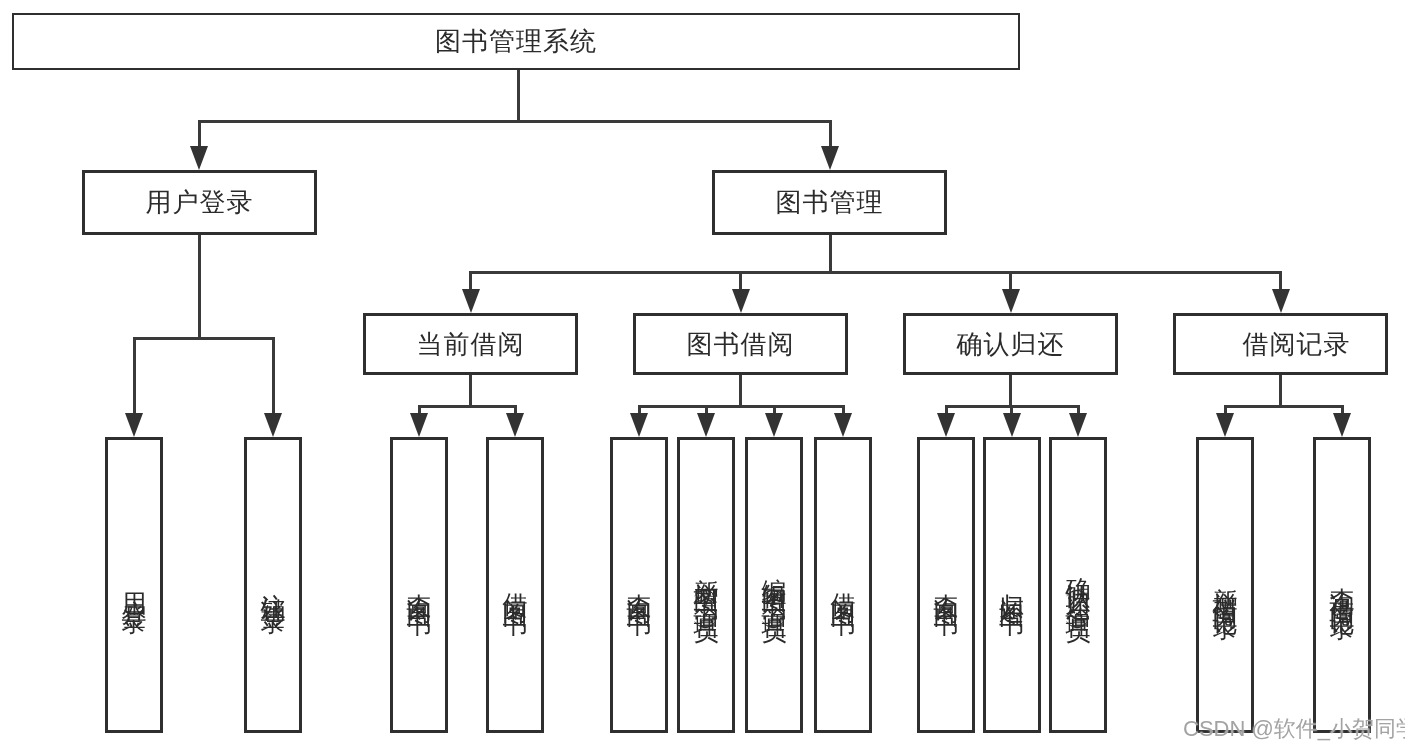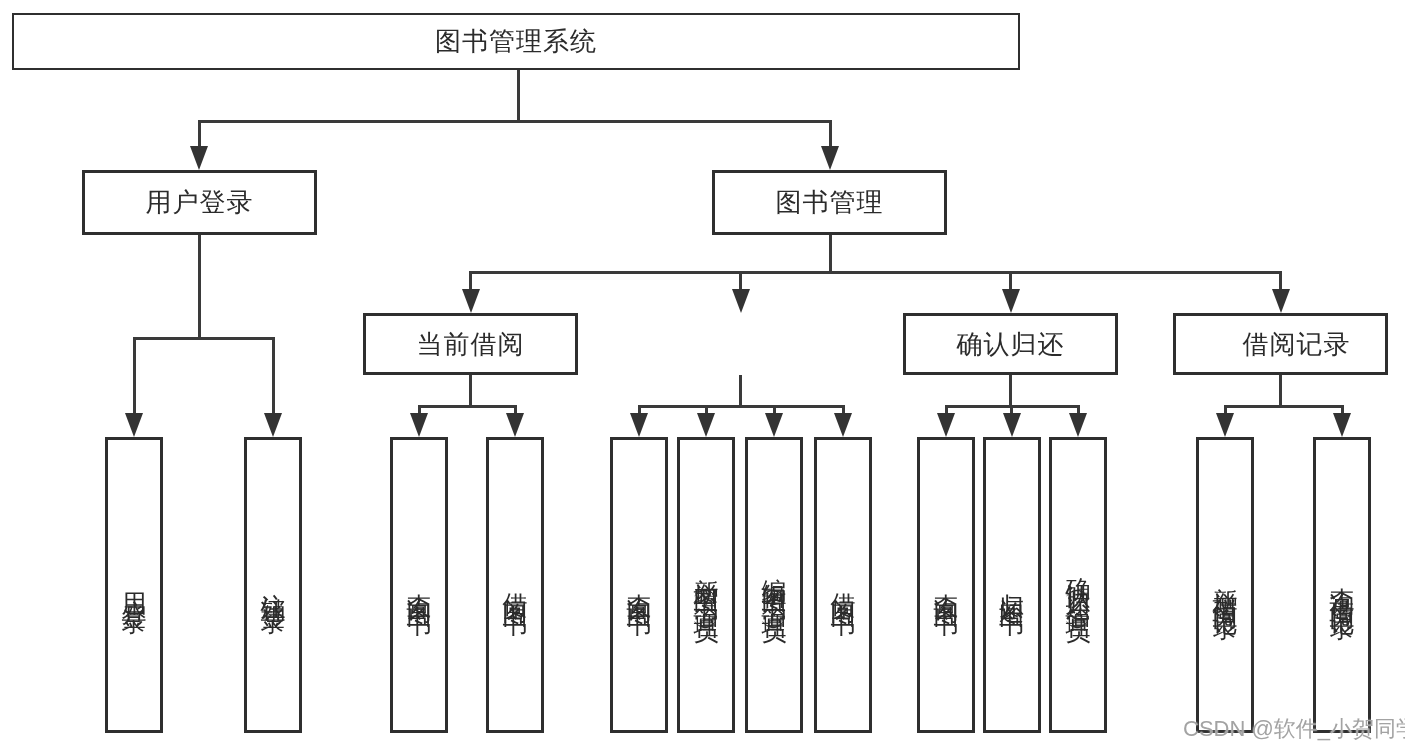--- a/index.html
+++ b/index.html
@@ -95,20 +95,23 @@
   <div class="vl" style="left:1009px;top:271px;height:21px;"></div>
   <div class="vl" style="left:1279px;top:271px;height:21px;"></div>
   <div class="ar" style="left:461.5px;top:289px;"></div>
   <div class="ar" style="left:731.5px;top:289px;"></div>
   <div class="ar" style="left:1001.5px;top:289px;"></div>
   <div class="ar" style="left:1271.5px;top:289px;"></div>
 
   <div class="node" style="left:363px;top:313px;width:215px;height:62px;">
     <span>当前借阅</span>
   </div>
+  <div class="node" style="left:633px;top:313px;width:215px;height:62px;">
+    <span>图书借阅</span>
+  </div>
   <div class="node" style="left:903px;top:313px;width:215px;height:62px;">
     <span>确认归还</span>
   </div>
   <div class="node" style="left:1173px;top:313px;width:215px;height:62px;padding-left:32px;">
     <span>借阅记录</span>
   </div>
 
   <div class="vl" style="left:469px;top:375px;height:30px;"></div>
   <div class="hl" style="left:417.5px;top:405px;width:99px;"></div>
   <div class="vl" style="left:417.5px;top:405px;height:10px;"></div>

